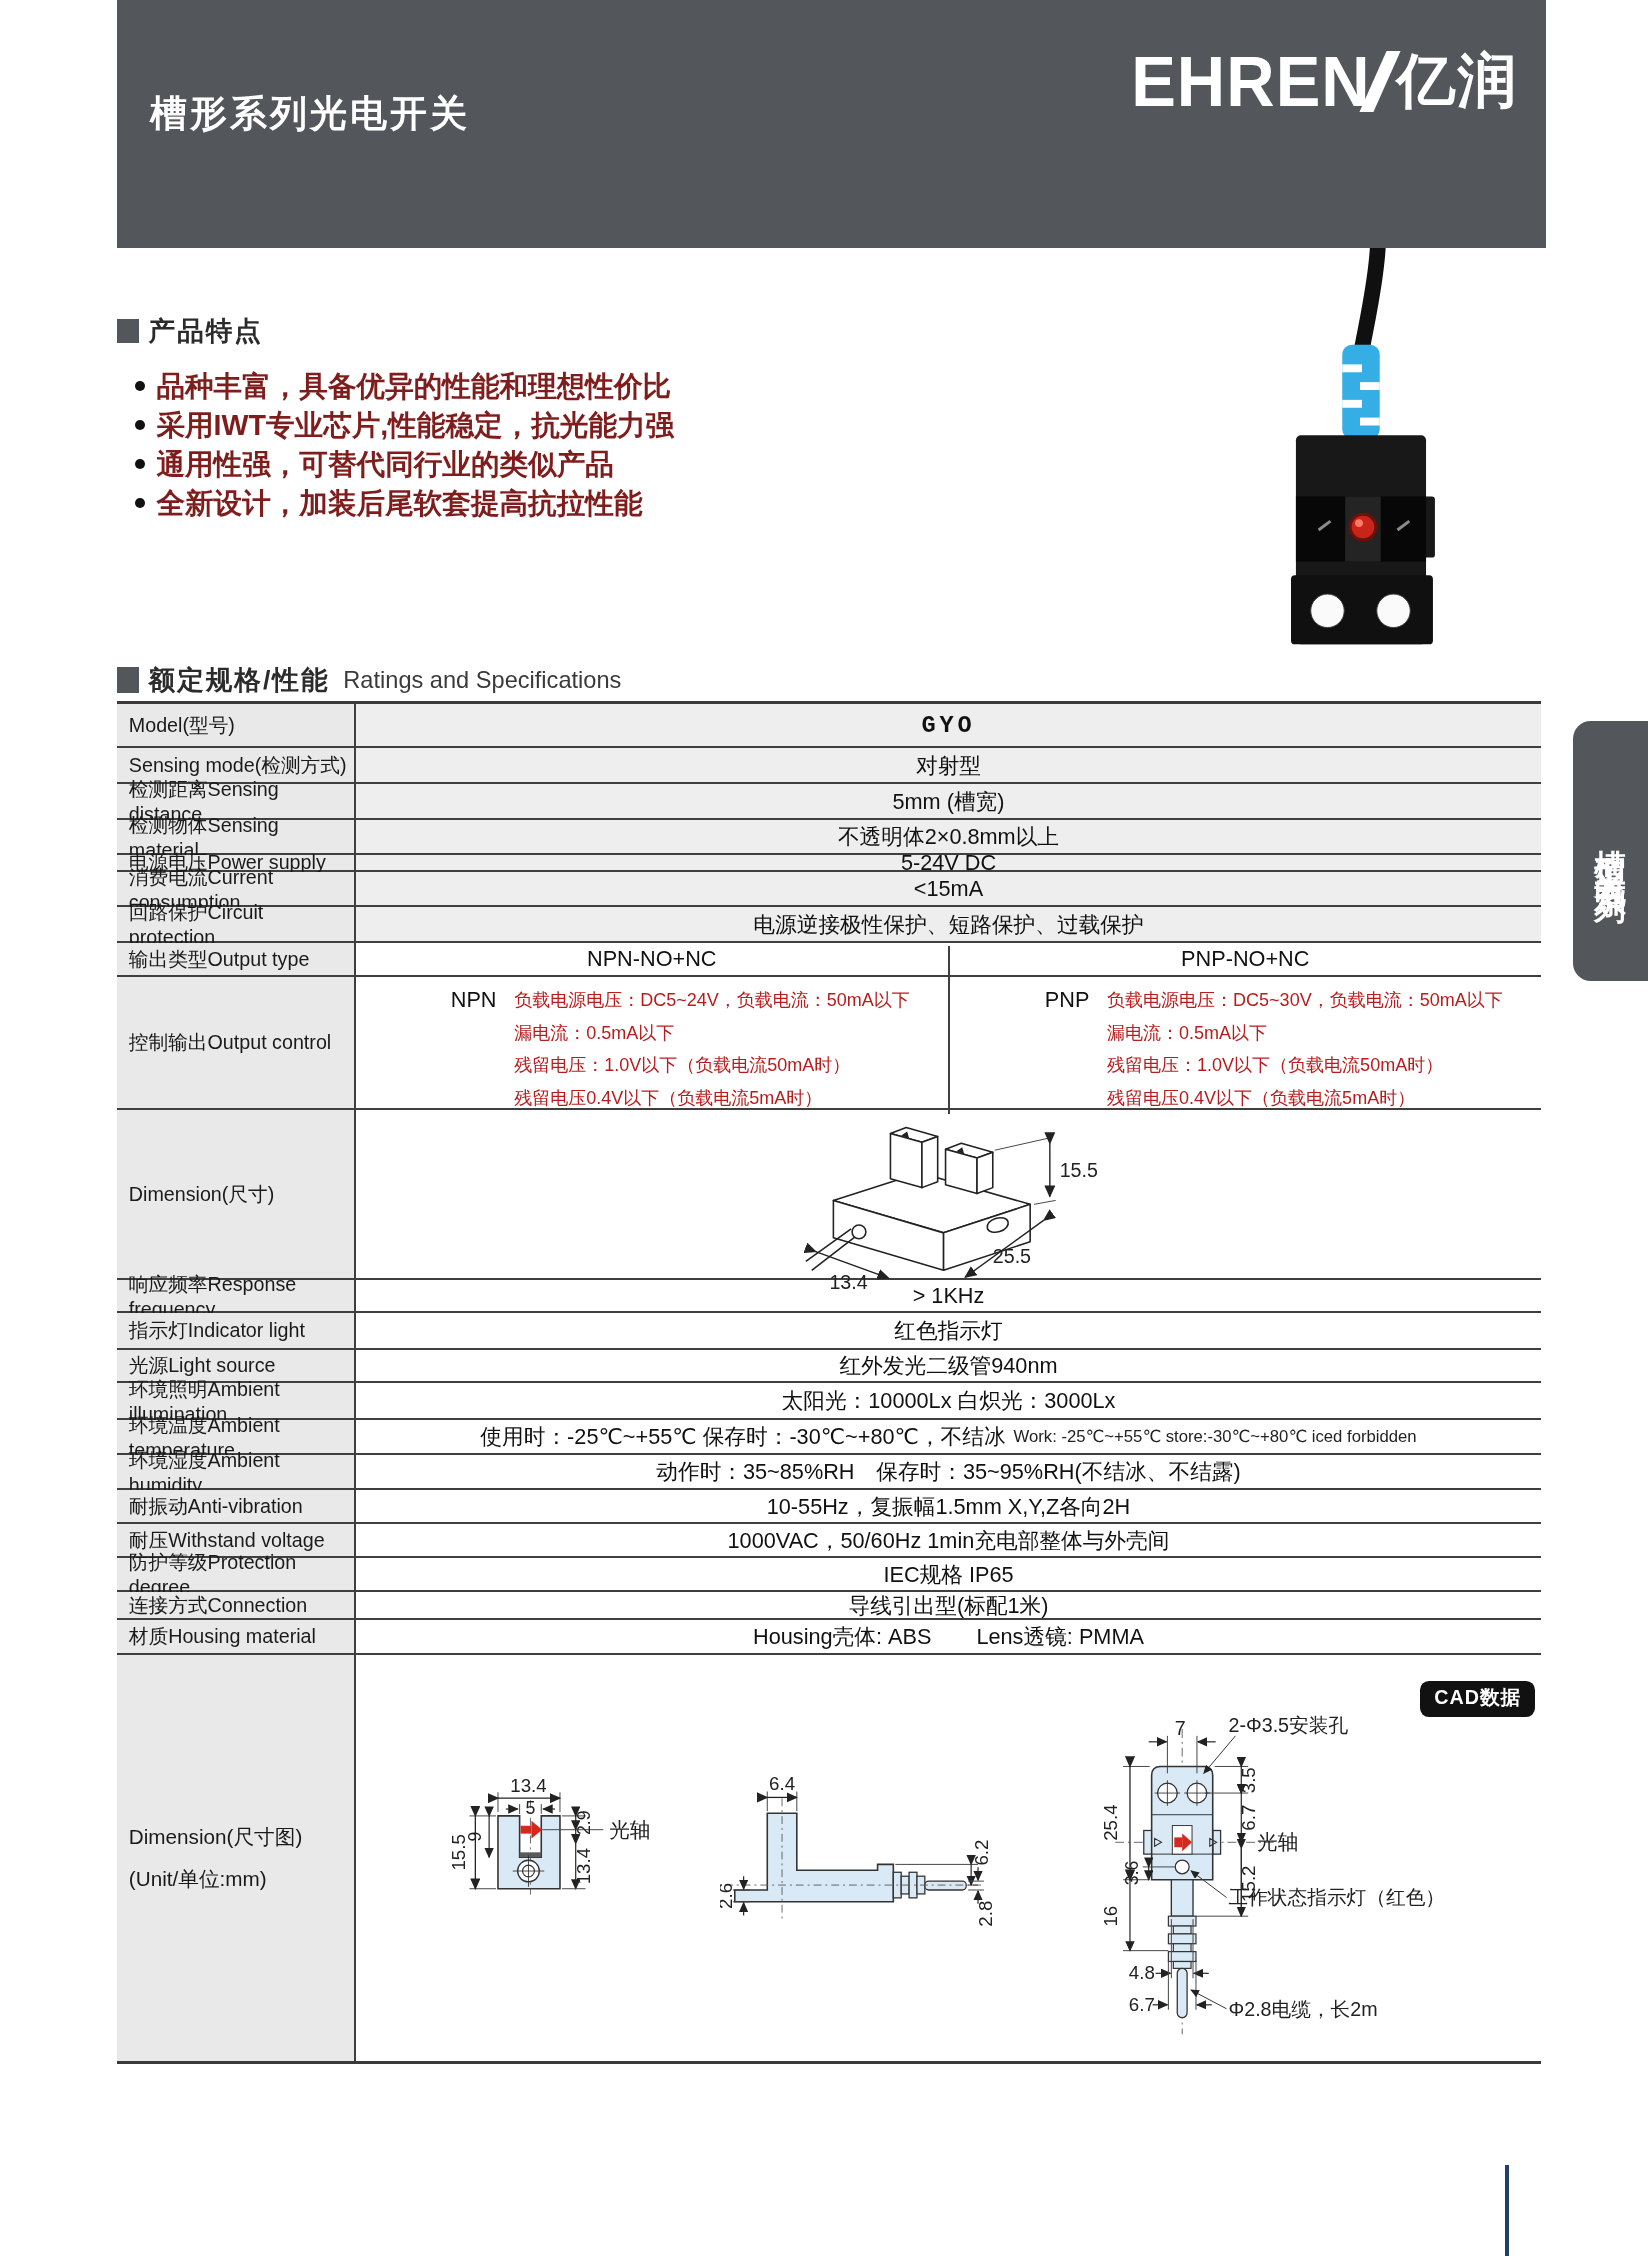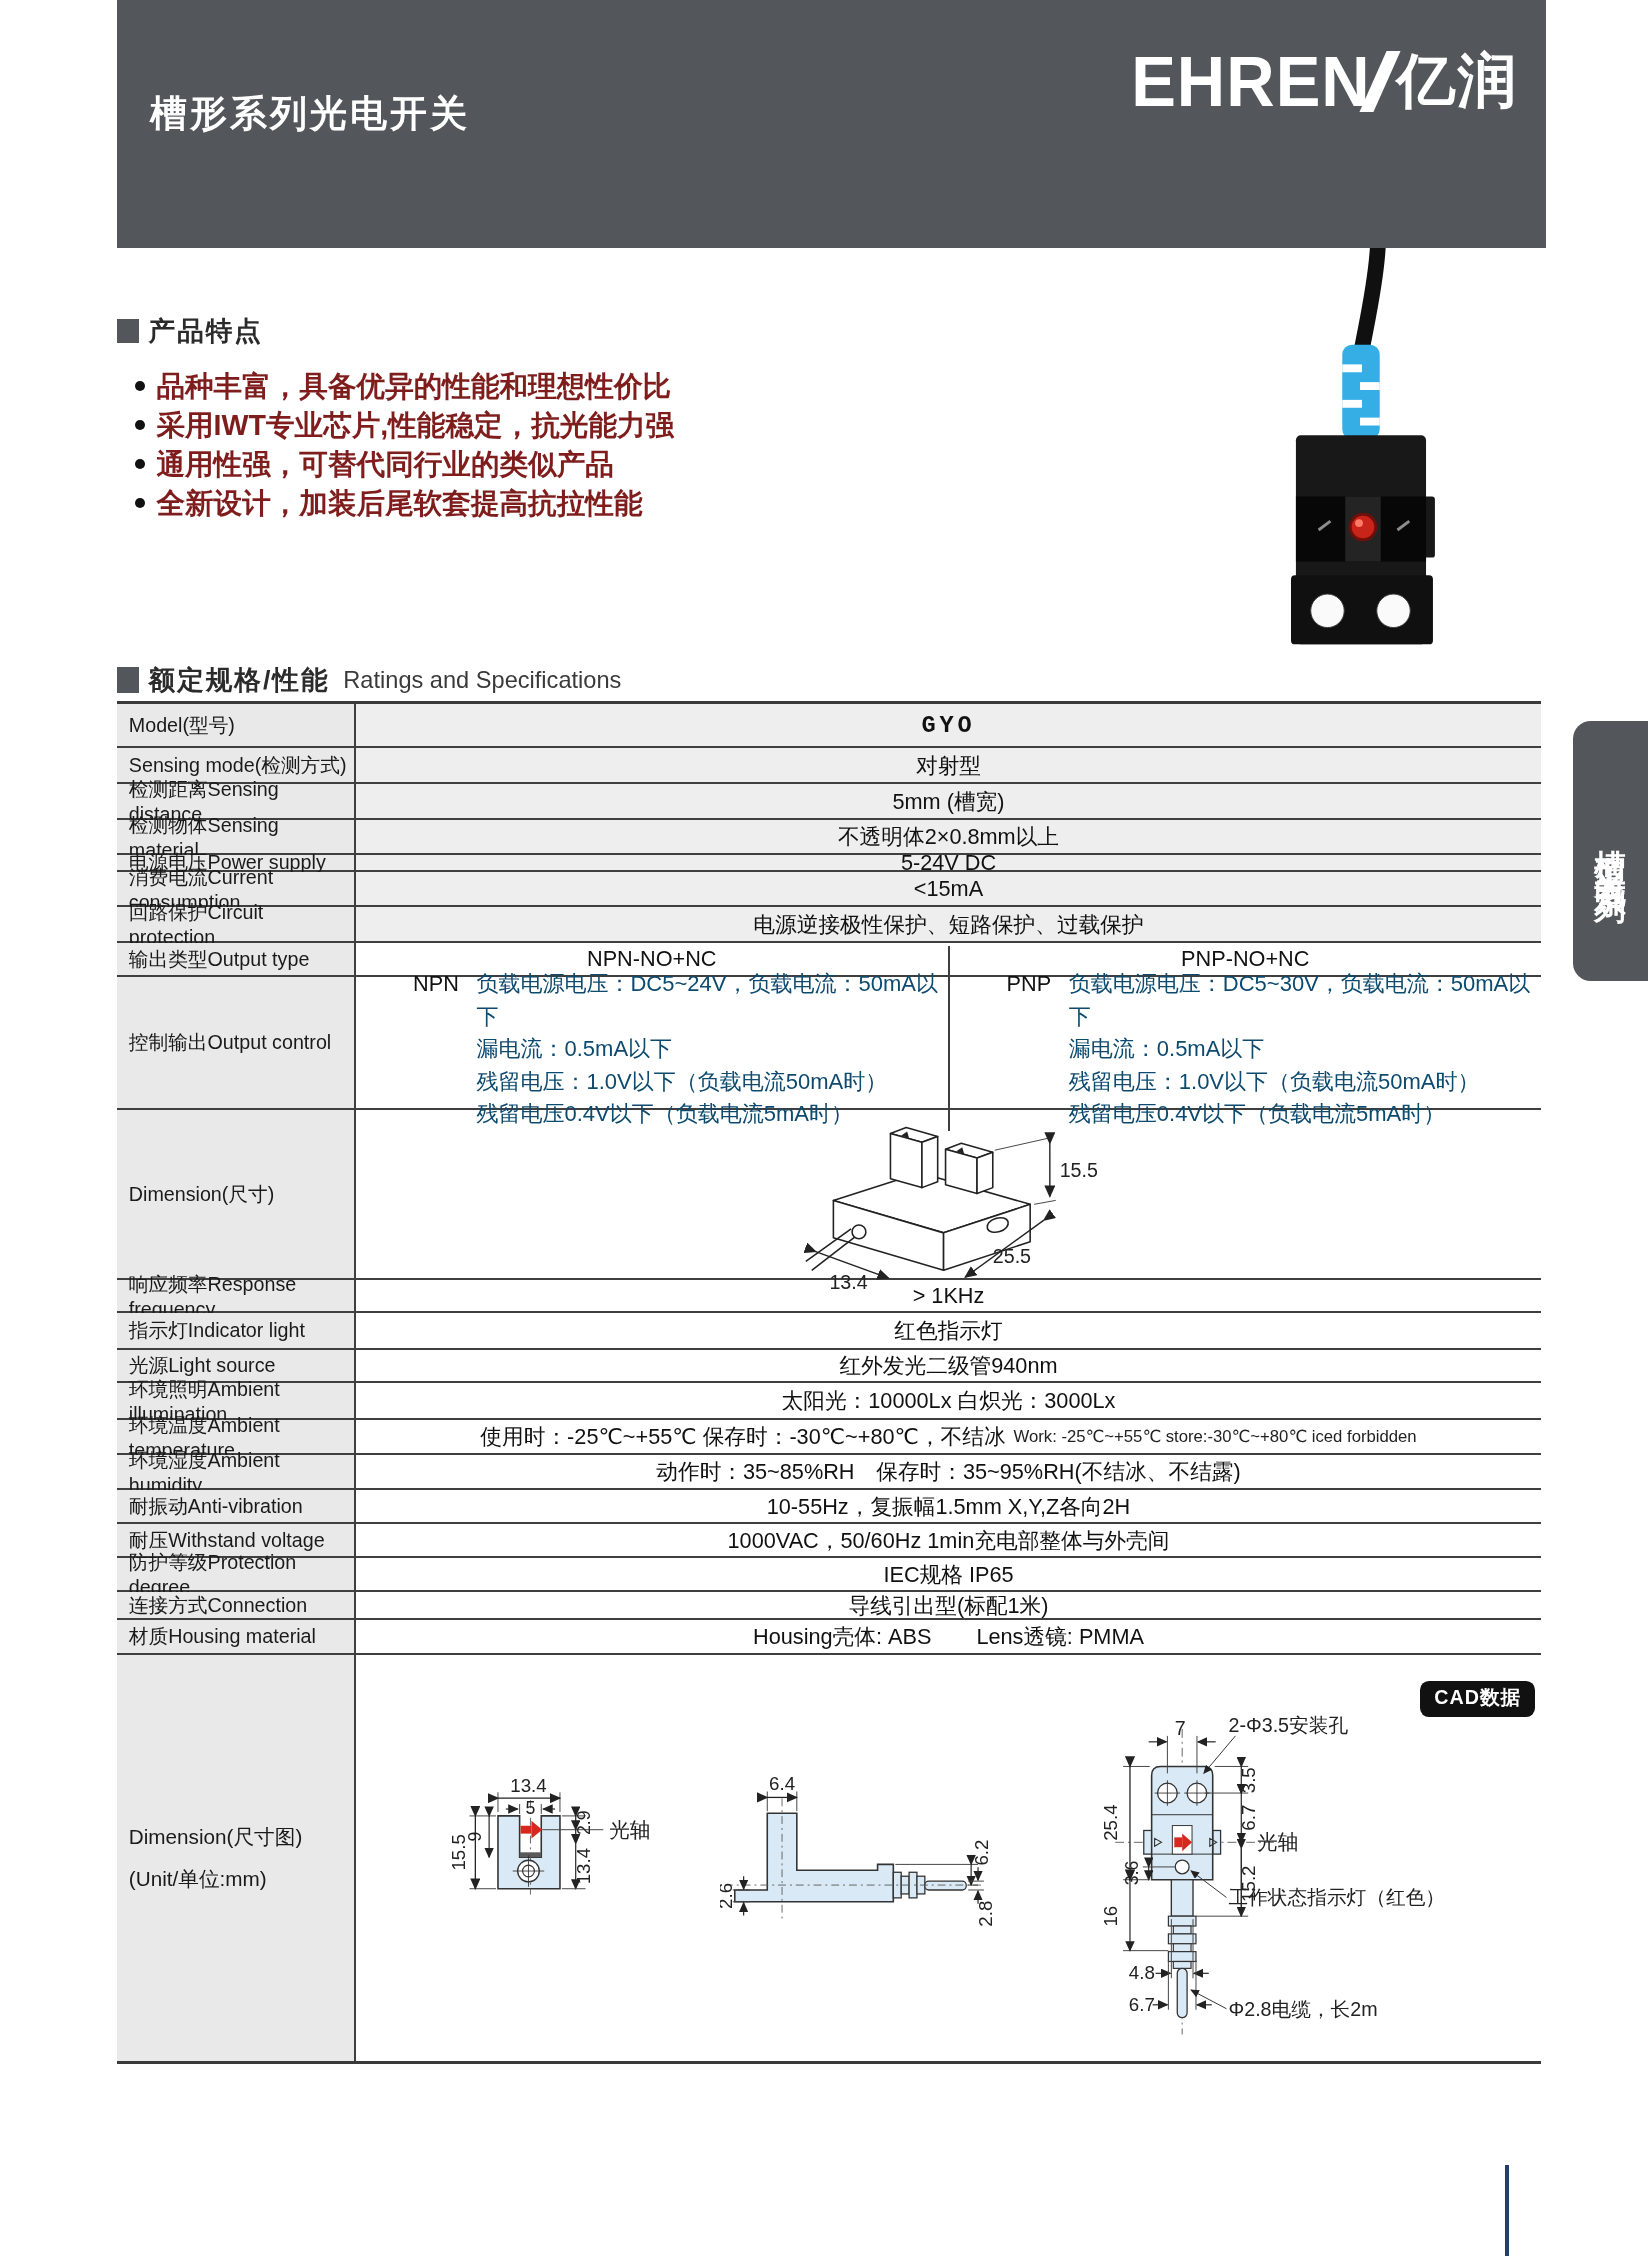--- a/index.html
+++ b/index.html
@@ -44,21 +44,21 @@
       display:flex;align-items:center;padding-left:11.8px;box-sizing:border-box;
       font-size:19.7px;color:#1a1a1a;}
   .tv{flex:1;display:flex;align-items:center;justify-content:center;font-size:21.7px;color:#111;box-sizing:border-box;}
   .gray .tv{background:#eeeeee;}
   .model-val{font-weight:bold;font-size:23.6px;letter-spacing:3.9px;font-family:"Liberation Mono","DejaVu Sans Mono",monospace;}
   .half{flex:1;display:flex;align-items:center;justify-content:center;}
   .half.right{border-left:2px solid #3f3f3f;}
   .ctrl{flex:1;display:flex;align-items:flex-start;justify-content:center;padding:13.8px 0 0 57px;box-sizing:border-box;}
   .ctrl.right{border-left:2px solid #3f3f3f;}
   .ctrl .pfx{font-size:21.7px;color:#111;margin-right:17.7px;line-height:31.5px;}
-  .ctrl .lines{display:flex;flex-direction:column;font-size:22px;line-height:32.5px;color:#0c4a6e;}
+  .ctrl .lines{display:flex;flex-direction:column;font-size:18px;line-height:32.5px;color:#b91c1c;}
   .temp-en{font-size:16.7px;margin-left:7.9px;color:#222;}
   .mat-gap{display:inline-block;width:45px;}
   .dimlabel{flex-direction:column;align-items:flex-start;justify-content:center;gap:13.8px;}
   .dimlabel div{font-size:20.7px;}
   .row22v{position:relative;}
   .cad-badge{position:absolute;right:5.9px;top:25.6px;background:#111;color:#fff;font-size:19.7px;font-weight:bold;
              padding:3.9px 13.8px 5.9px;border-radius:8.9px;letter-spacing:1px;}
   svg text{font-family:"Liberation Sans","DejaVu Sans",sans-serif;fill:#222;}
 
   

